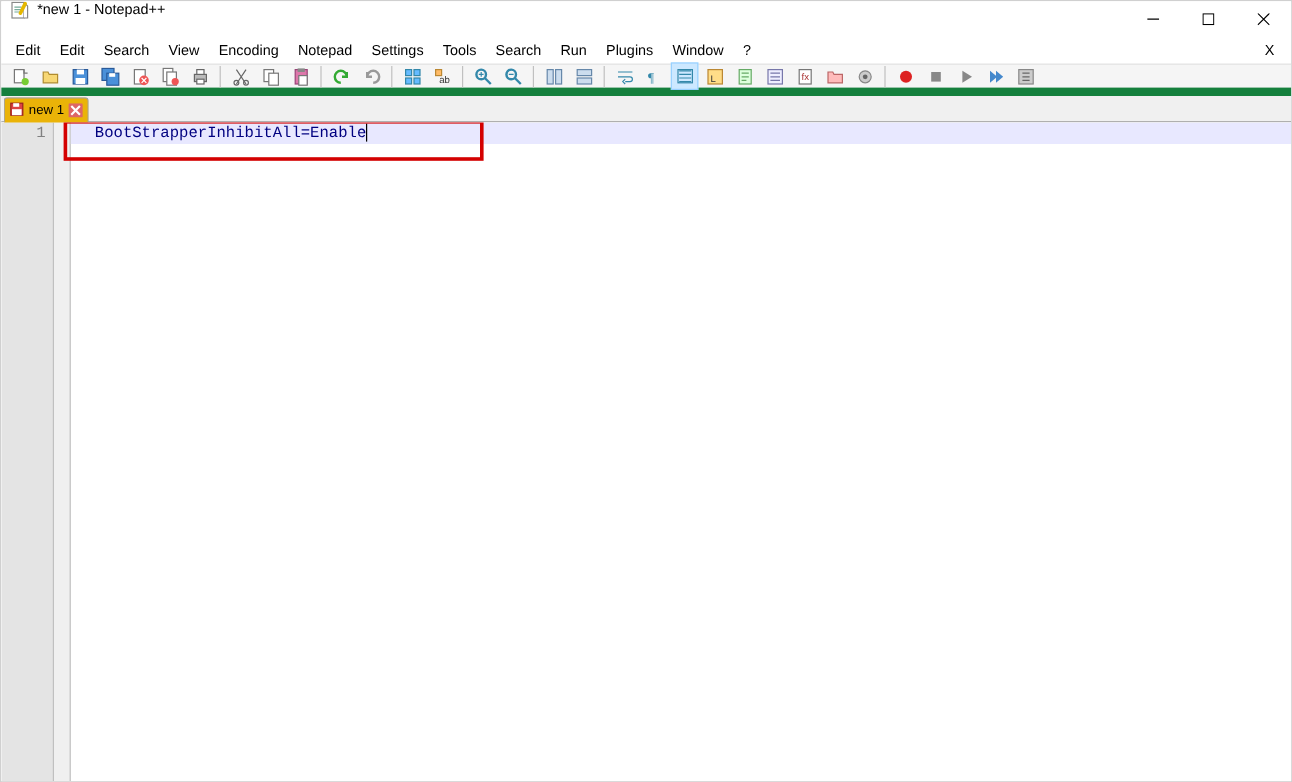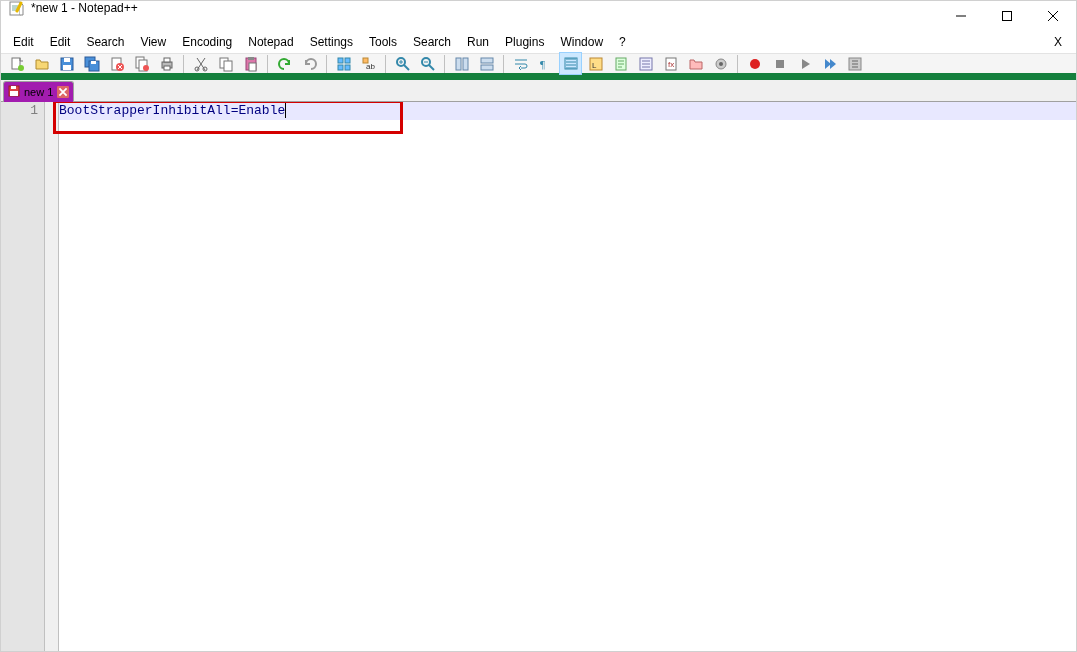--- a/index.html
+++ b/index.html
@@ -82,21 +82,21 @@
     display: flex;
     align-items: flex-end;
     padding-left: 2px;
     border-bottom: 1px solid #a0a0a0;
   }
   .tab {
     height: 21px;
     display: flex;
     align-items: center;
     padding: 0 4px;
-    background: #a21caf;
+    background: #eab308;
     border: 1px solid #a0a0a0;
     border-bottom: none;
     border-top-left-radius: 3px;
     border-top-right-radius: 3px;
     gap: 4px;
     position: relative;
     top: 1px;
   }
   .tab .save-icon svg { width: 12px; height: 12px; }
   .tab .tab-label { font-size: 11px; color: #000; }
@@ -129,21 +129,21 @@
   }
   .code-area {
     flex: 1;
     font-family: Consolas, "Courier New", monospace;
     font-size: 13px;
     position: relative;
   }
   .code-line {
     height: 18px;
     line-height: 18px;
-    padding-left: 0;
+    padding-left: 20px;
     white-space: pre;
     color: #000080;
     background: #e8e8ff;
     position: relative;
   }
   .caret {
     display: inline-block;
     width: 1px;
     height: 15px;
     background: #000;

